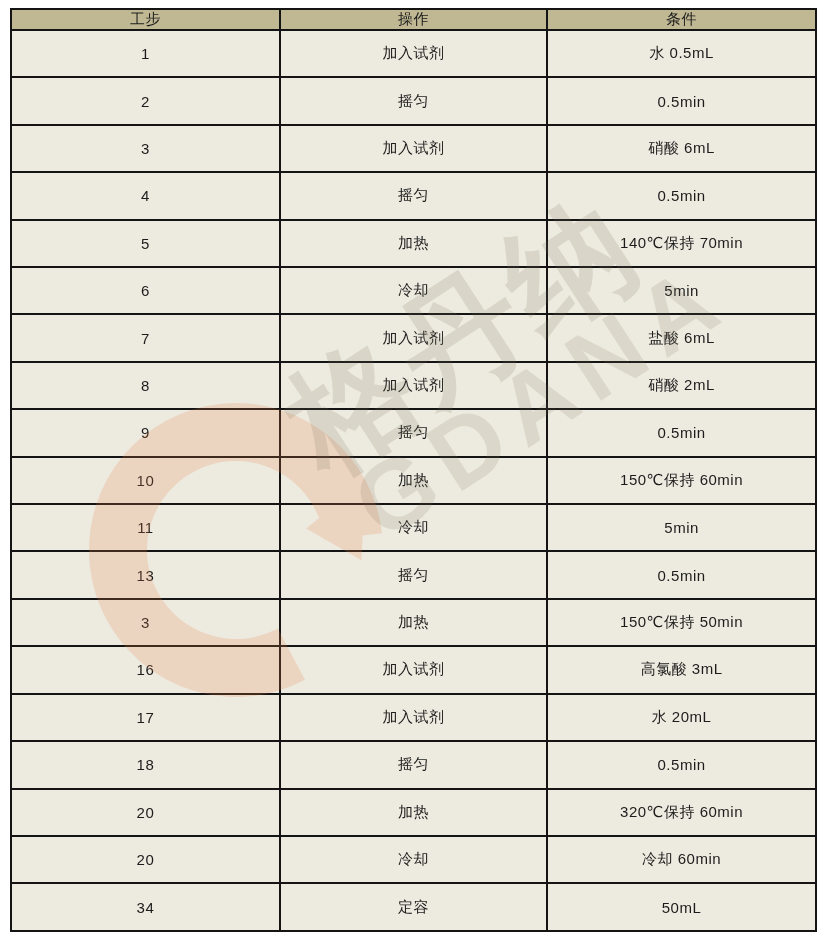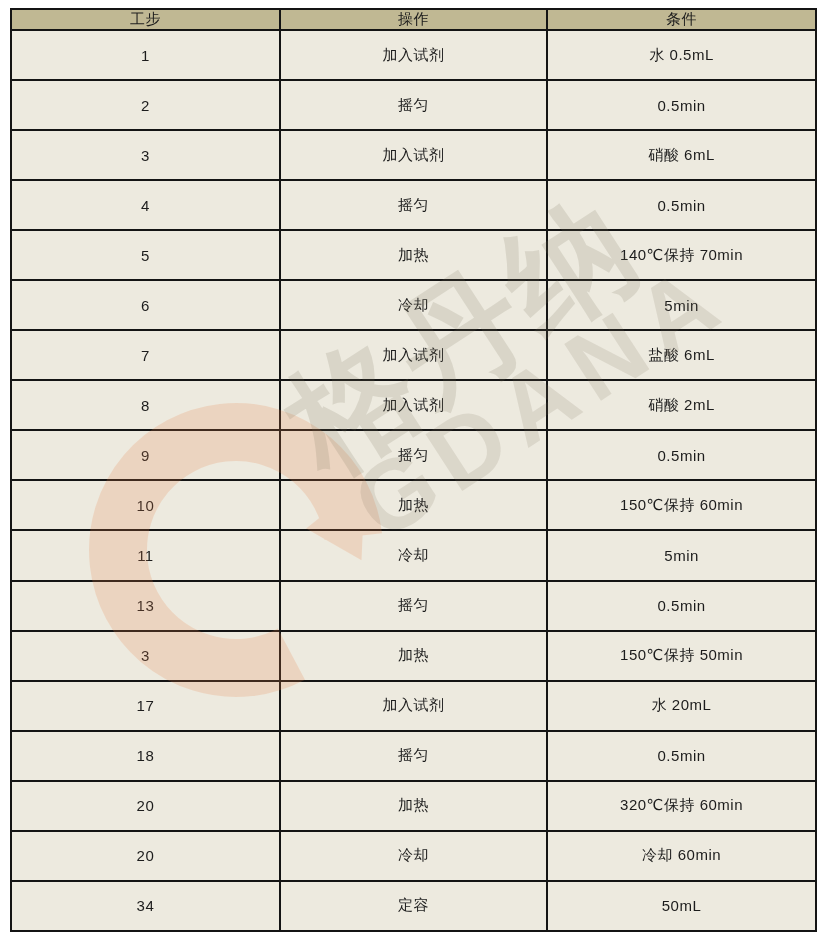--- a/index.html
+++ b/index.html
@@ -164,20 +164,25 @@
           <td>13</td>
           <td>摇匀</td>
           <td>0.5min</td>
         </tr>
         <tr>
           <td>3</td>
           <td>加热</td>
           <td>150℃保持 50min</td>
         </tr>
         <tr>
+          <td>16</td>
+          <td>加入试剂</td>
+          <td>高氯酸 3mL</td>
+        </tr>
+        <tr>
           <td>17</td>
           <td>加入试剂</td>
           <td>水 20mL</td>
         </tr>
         <tr>
           <td>18</td>
           <td>摇匀</td>
           <td>0.5min</td>
         </tr>
         <tr>

